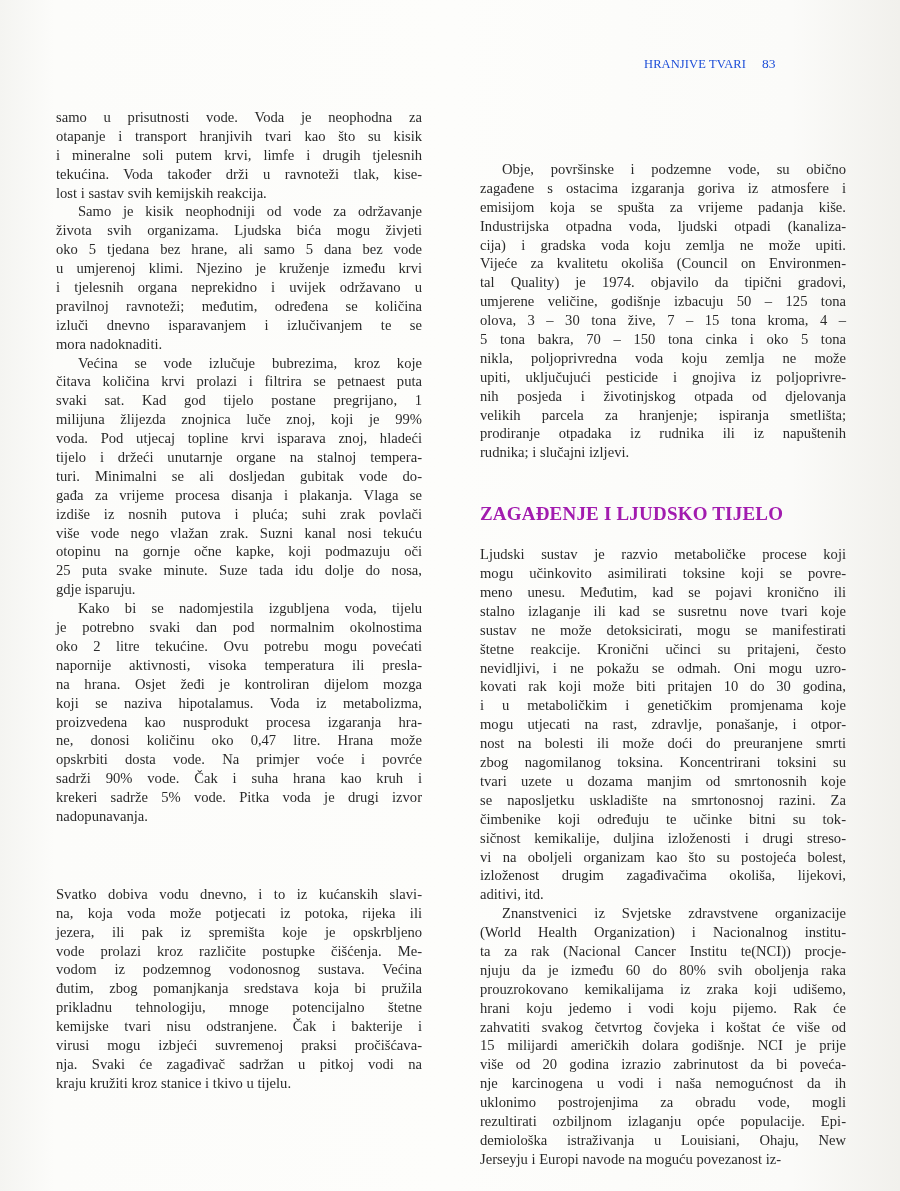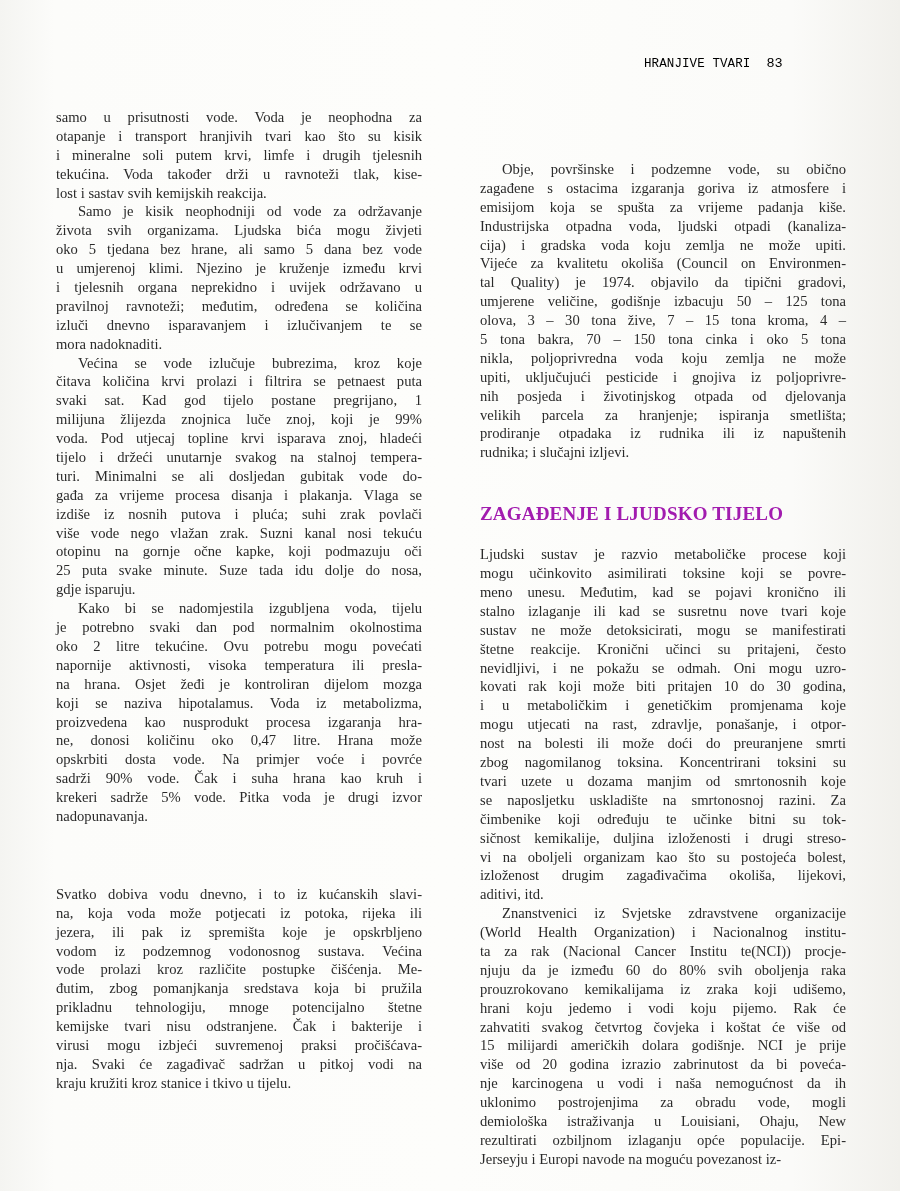--- a/index.html
+++ b/index.html
@@ -6,22 +6,22 @@
     body {
       width: 900px; height: 1191px; overflow: hidden;
       background: #fbfbf9;
       background-image: linear-gradient(90deg, #f4f4f1 0%, #fcfcfa 6%, #fdfdfb 50%, #fbfbf9 88%, #f1f0ec 100%);
       position: relative;
       font-family: "Liberation Serif", "DejaVu Serif", serif;
       color: #2a2a2a;
     }
     .running-head {
       position: absolute; top: 56px; left: 644px;
-      font-family: Liberation Mono, monospace;
-      font-size: 12.5px; color: #000000; letter-spacing: 0.1px;
+      font-family: Liberation Serif, serif;
+      font-size: 12.5px; color: #1d4ed8; letter-spacing: 0.1px;
     }
     .running-head .pn { margin-left: 16px; font-size: 13.5px; }
     .col { position: absolute; width: 366px; font-size: 14.6px; }
     .col.left { left: 56px; top: 108px; }
     .col.right { left: 480px; top: 115px; margin-top: 45px; }
     .ln {
       display: block; height: 18.9px; line-height: 18.9px;
       text-align: justify; text-align-last: justify;
       white-space: nowrap; overflow: visible;
     }
@@ -58,21 +58,21 @@
       <span class="ln">pravilnoj ravnoteži; međutim, određena se količina</span>
       <span class="ln">izluči dnevno isparavanjem i izlučivanjem te se</span>
       <span class="ln last">mora nadoknaditi.</span>
     </div>
   <div>
       <span class="ln indent">Većina se vode izlučuje bubrezima, kroz koje</span>
       <span class="ln">čitava količina krvi prolazi i filtrira se petnaest puta</span>
       <span class="ln">svaki sat. Kad god tijelo postane pregrijano, 1</span>
       <span class="ln">milijuna žlijezda znojnica luče znoj, koji je 99%</span>
       <span class="ln">voda. Pod utjecaj topline krvi isparava znoj, hladeći</span>
-      <span class="ln">tijelo i držeći unutarnje svakog na stalnoj tempera-</span>
+      <span class="ln">tijelo i držeći unutarnje organe na stalnoj tempera-</span>
       <span class="ln">turi. Minimalni se ali dosljedan gubitak vode do-</span>
       <span class="ln">gađa za vrijeme procesa disanja i plakanja. Vlaga se</span>
       <span class="ln">izdiše iz nosnih putova i pluća; suhi zrak povlači</span>
       <span class="ln">više vode nego vlažan zrak. Suzni kanal nosi tekuću</span>
       <span class="ln">otopinu na gornje očne kapke, koji podmazuju oči</span>
       <span class="ln">25 puta svake minute. Suze tada idu dolje do nosa,</span>
       <span class="ln last">gdje isparuju.</span>
     </div>
   <div>
       <span class="ln indent">Kako bi se nadomjestila izgubljena voda, tijelu</span>
@@ -87,22 +87,22 @@
       <span class="ln">sadrži 90% vode. Čak i suha hrana kao kruh i</span>
       <span class="ln">krekeri sadrže 5% vode. Pitka voda je drugi izvor</span>
       <span class="ln last">nadopunavanja.</span>
     </div>
   <div class="gap-big"></div>
   <div class="gap-mid"></div>
   <div>
       <span class="ln">Svatko dobiva vodu dnevno, i to iz kućanskih slavi-</span>
       <span class="ln">na, koja voda može potjecati iz potoka, rijeka ili</span>
       <span class="ln">jezera, ili pak iz spremišta koje je opskrbljeno</span>
+      <span class="ln">vode prolazi kroz različite postupke čišćenja. Me-</span>
       <span class="ln">vodom iz podzemnog vodonosnog sustava. Većina</span>
-      <span class="ln">vode prolazi kroz različite postupke čišćenja. Me-</span>
       <span class="ln">đutim, zbog pomanjkanja sredstava koja bi pružila</span>
       <span class="ln">prikladnu tehnologiju, mnoge potencijalno štetne</span>
       <span class="ln">kemijske tvari nisu odstranjene. Čak i bakterije i</span>
       <span class="ln">virusi mogu izbjeći suvremenoj praksi pročišćava-</span>
       <span class="ln">nja. Svaki će zagađivač sadržan u pitkoj vodi na</span>
       <span class="ln last">kraju kružiti kroz stanice i tkivo u tijelu.</span>
     </div>
 </div>
 
 <div class="col right">
@@ -153,17 +153,17 @@
       <span class="ln">(World Health Organization) i Nacionalnog institu-</span>
       <span class="ln">ta za rak (Nacional Cancer Institu te(NCI)) procje-</span>
       <span class="ln">njuju da je između 60 do 80% svih oboljenja raka</span>
       <span class="ln">prouzrokovano kemikalijama iz zraka koji udišemo,</span>
       <span class="ln">hrani koju jedemo i vodi koju pijemo. Rak će</span>
       <span class="ln">zahvatiti svakog četvrtog čovjeka i koštat će više od</span>
       <span class="ln">15 milijardi američkih dolara godišnje. NCI je prije</span>
       <span class="ln">više od 20 godina izrazio zabrinutost da bi poveća-</span>
       <span class="ln">nje karcinogena u vodi i naša nemogućnost da ih</span>
       <span class="ln">uklonimo postrojenjima za obradu vode, mogli</span>
+      <span class="ln">rezultirati ozbiljnom izlaganju opće populacije. Epi-</span>
       <span class="ln">demiološka istraživanja u Louisiani, Ohaju, New</span>
-      <span class="ln">rezultirati ozbiljnom izlaganju opće populacije. Epi-</span>
       <span class="ln last">Jerseyju i Europi navode na moguću povezanost iz-</span>
     </div>
 </div>
 
 </body></html>

